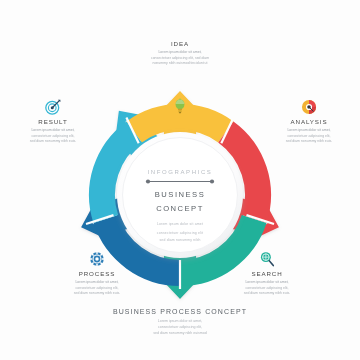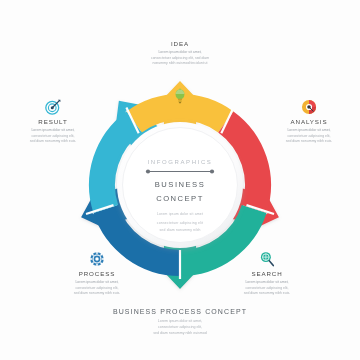--- a/index.html
+++ b/index.html
@@ -17,21 +17,21 @@
   #stage {
     position: absolute;
     left: 0; top: 0;
     width: 360px;
     height: 360px;
     background: #fdfdfd;
   }
   .wheel {
     position: absolute;
     left: 60px;
-    top: 65px;
+    top: 75px;
     width: 240px;
     height: 240px;
   }
   .wheel svg { display:block; }
 
   
   .block {
     position: absolute;
     width: 104px;
   }

